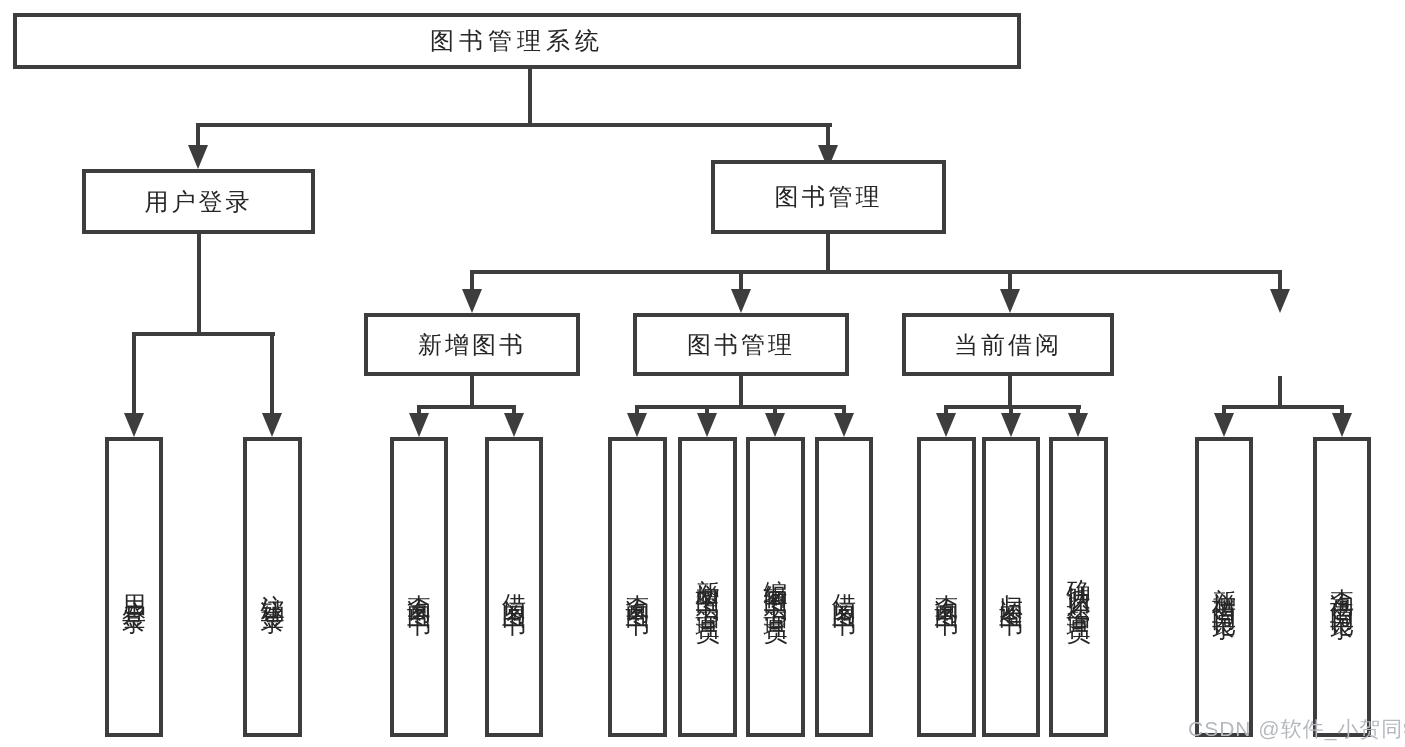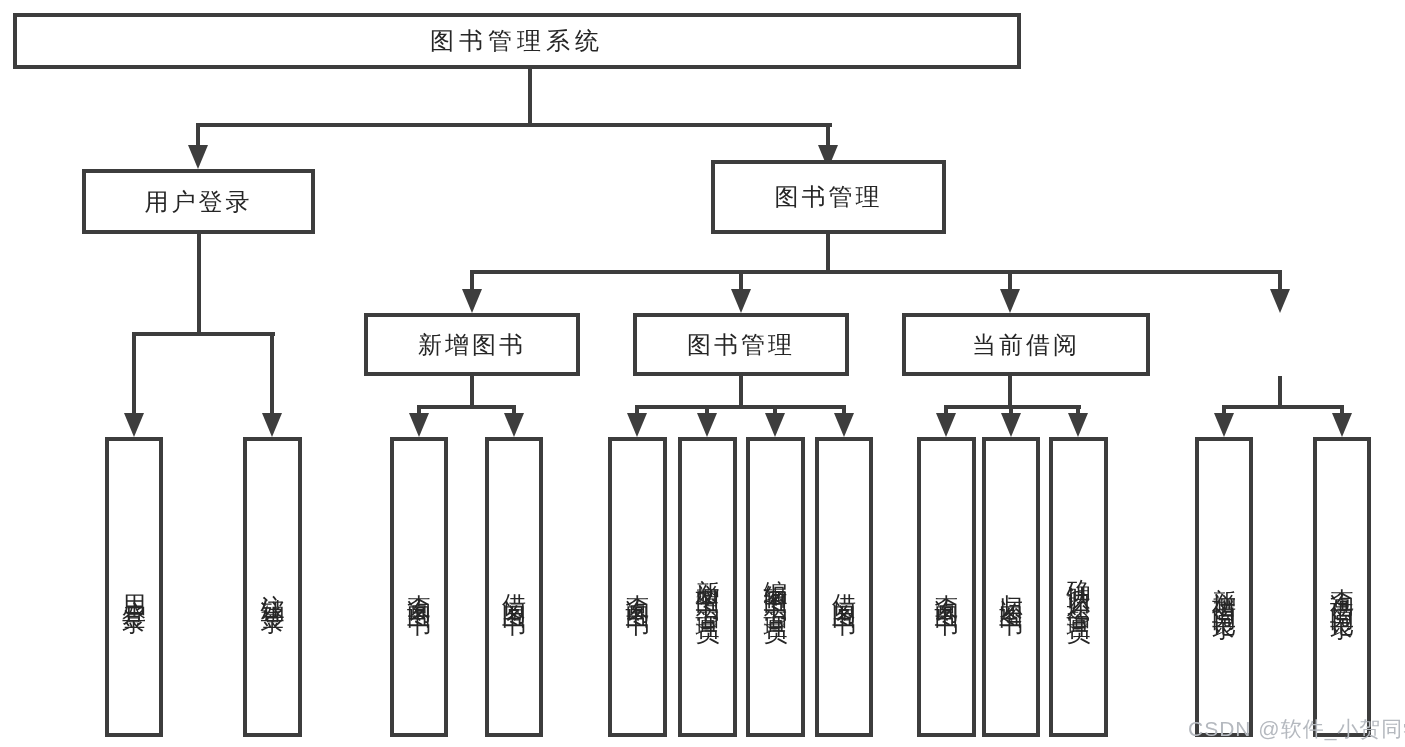--- a/index.html
+++ b/index.html
@@ -72,21 +72,21 @@
   <div class="ln ln-v" style="left:739px;top:270px;height:24px"></div>
   <div class="ln ln-v" style="left:1008px;top:270px;height:24px"></div>
   <div class="ln ln-v" style="left:1278px;top:270px;height:24px"></div>
   <div class="arrow" style="left:462px;top:289px"></div>
   <div class="arrow" style="left:731px;top:289px"></div>
   <div class="arrow" style="left:1000px;top:289px"></div>
   <div class="arrow" style="left:1270px;top:289px"></div>
 
   <div class="box" style="left:364px;top:313px;width:216px;height:63px">新增图书</div>
   <div class="box" style="left:633px;top:313px;width:216px;height:63px">图书管理</div>
-  <div class="box" style="left:902px;top:313px;width:248px;height:63px">当前借阅</div>
+  <div class="box" style="left:902px;top:313px;width:212px;height:63px">当前借阅</div>
 
   <div class="ln ln-v" style="left:470px;top:376px;height:33px"></div>
   <div class="ln ln-h" style="left:417px;top:405px;width:99px"></div>
   <div class="ln ln-v" style="left:417px;top:405px;height:12px"></div>
   <div class="ln ln-v" style="left:512px;top:405px;height:12px"></div>
   <div class="arrow" style="left:409px;top:413px"></div>
   <div class="arrow" style="left:504px;top:413px"></div>
 
   <div class="ln ln-v" style="left:739px;top:376px;height:33px"></div>
   <div class="ln ln-h" style="left:635px;top:405px;width:211px"></div>

